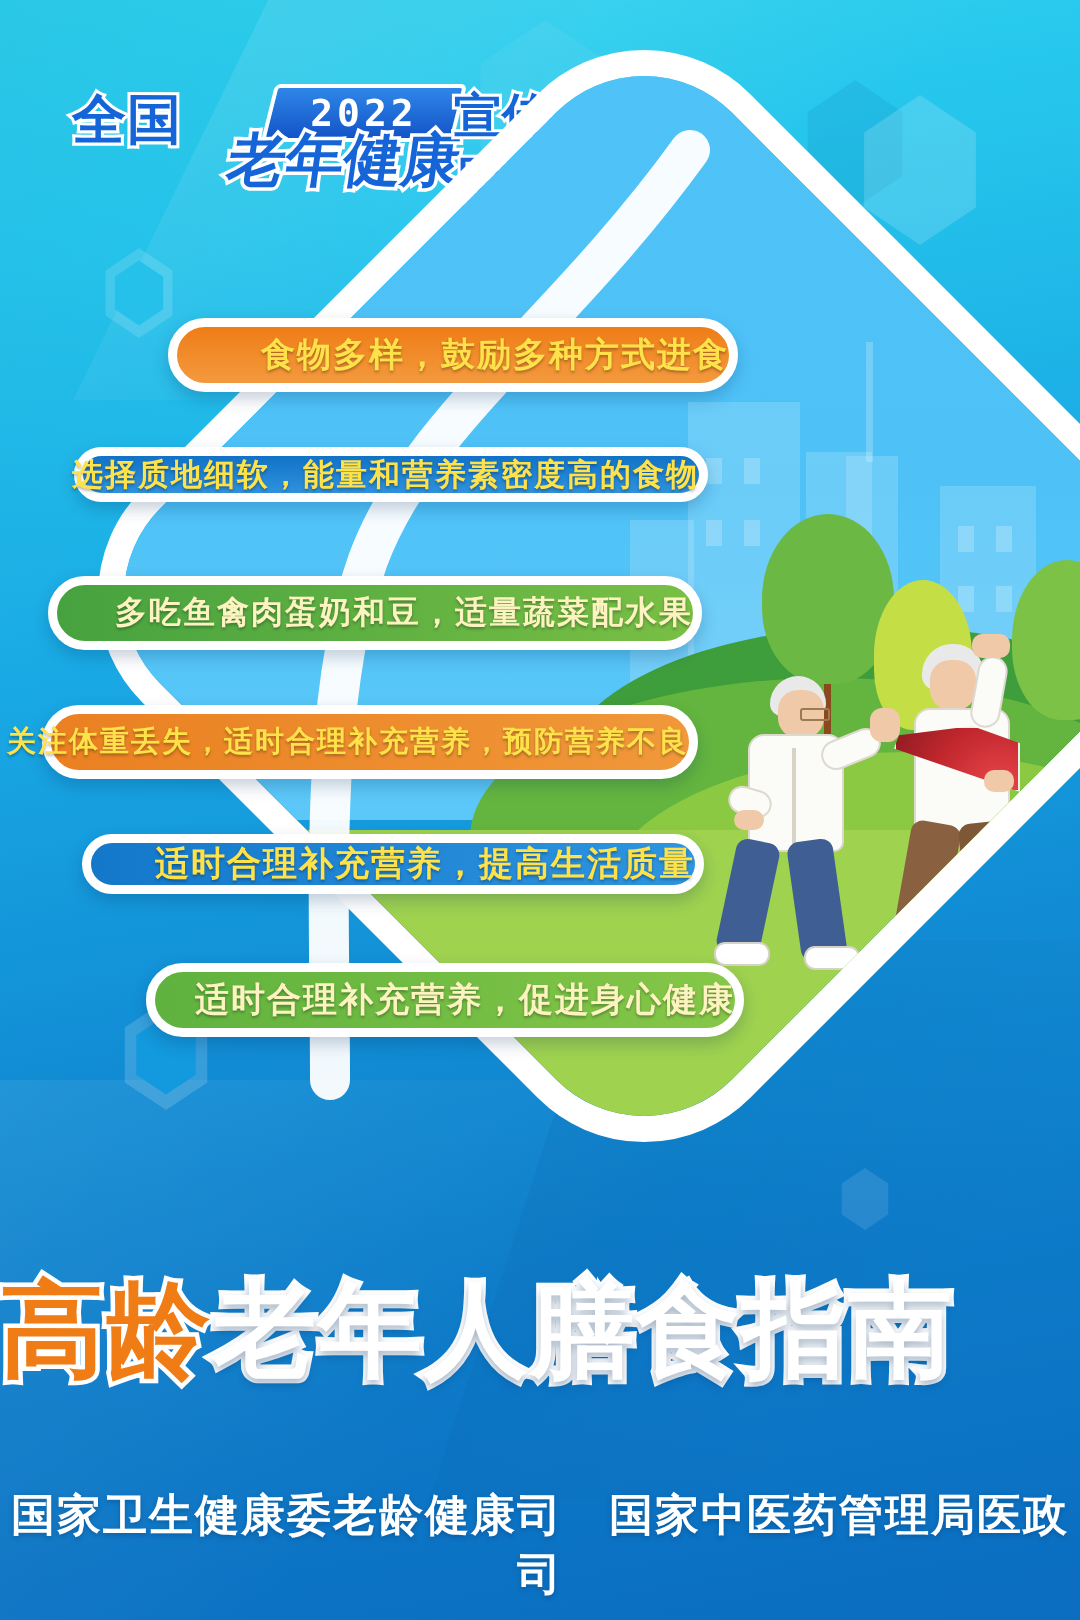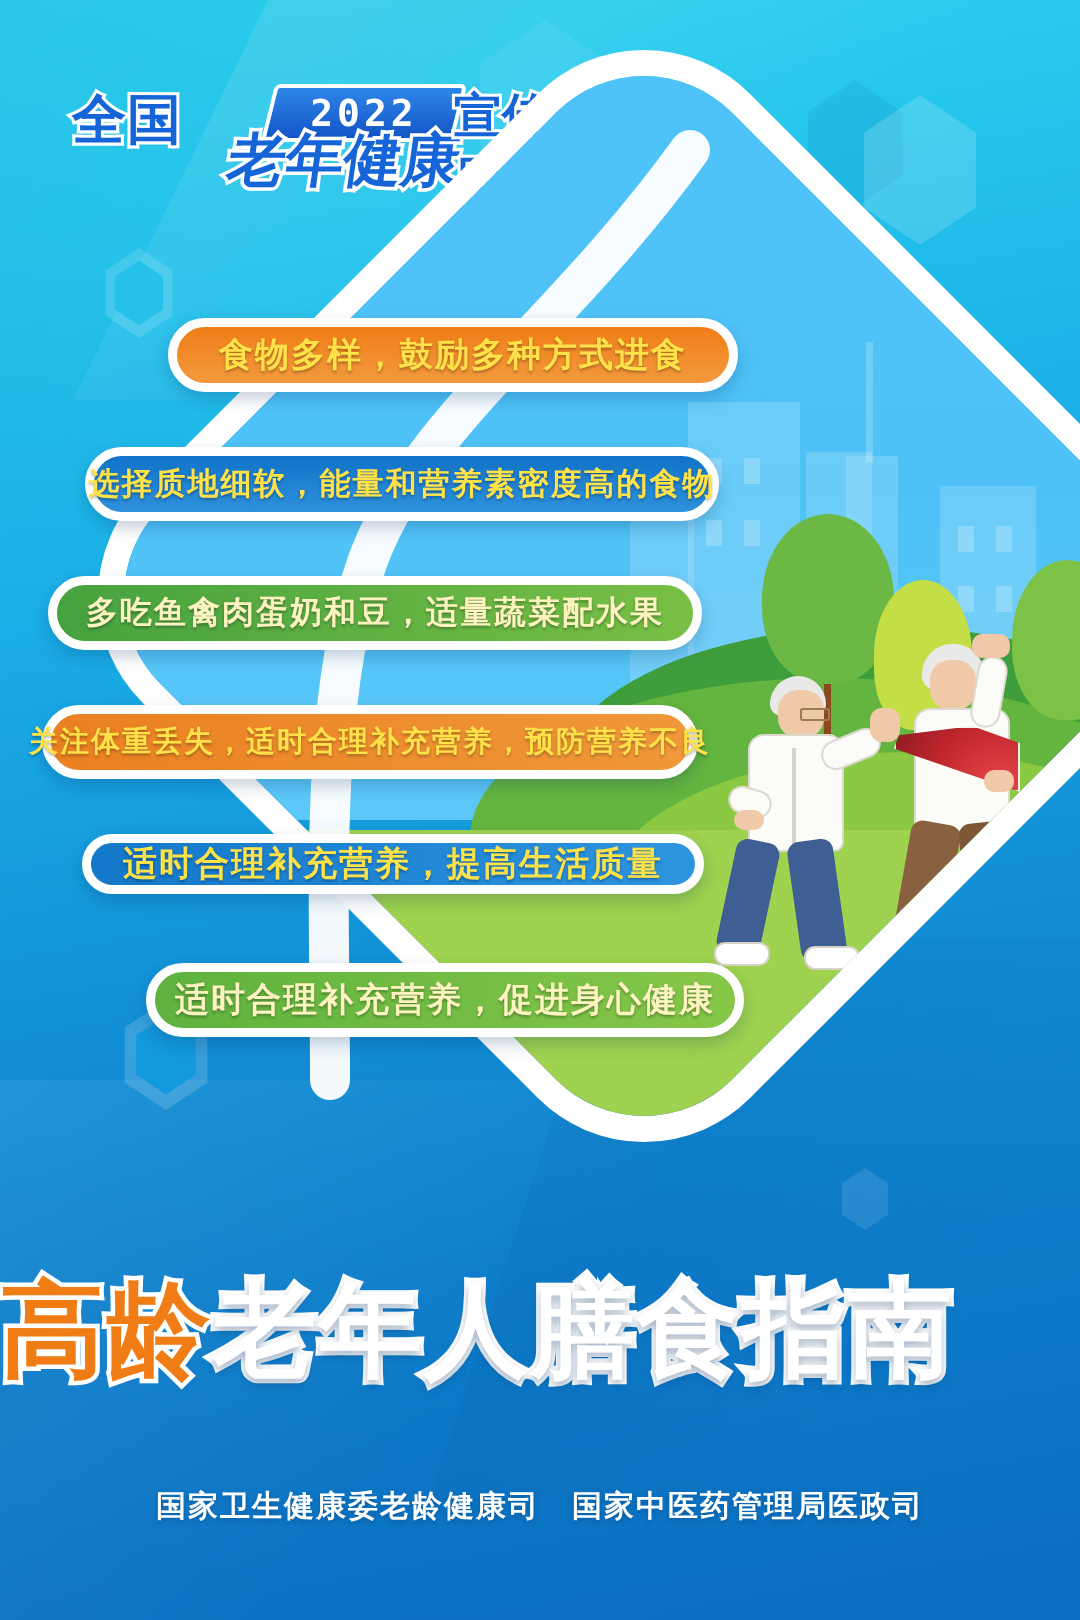--- a/index.html
+++ b/index.html
@@ -58,21 +58,21 @@
   .tree .crown{position:absolute;border-radius:50% 50% 45% 45%;}
   .tree .trunk{position:absolute;background:#8a4a1e;}
 
   
   .person{position:absolute;}
   .skin{background:#f0c9a8;}
   .white-suit{background:#fbfbf8;border:2px solid #ddd9cf;box-sizing:border-box;}
   .hair{background:#e9e9ea;}
 
   
-  .pill{position:absolute;display:flex;align-items:center;justify-content:center;
+  .pill{position:absolute;display:flex;align-items:center;justify-content:flex-end;
     border:9px solid #ffffff;border-radius:999px;box-sizing:border-box;
     box-shadow:0 7px 16px rgba(0,40,90,.22);}
   .pill span{
     font-family:"DejaVu Sans","Liberation Sans",sans-serif;
     font-weight:700;font-size:34px;letter-spacing:2px;white-space:nowrap;
     text-shadow:0 2px 3px rgba(0,0,0,.30);
   }
 
   
   .logo{position:absolute;left:72px;top:62px;width:520px;height:140px;}
@@ -102,21 +102,21 @@
     transform:skewX(-8deg);text-shadow:0 2px 3px rgba(10,60,120,.45);}
 
   
   .big-title{position:absolute;left:0;right:0;top:1262px;white-space:nowrap;
     font-family:Liberation Mono, monospace;font-weight:700;
     font-size:104px;letter-spacing:2px;}
   .big-title .hi{color:#f07c16;-webkit-text-stroke:9px #ffffff;paint-order:stroke fill;}
   .big-title .rest{color:#ffffff;-webkit-text-stroke:9px #ffffff;paint-order:stroke fill;
     text-shadow:0 5px 9px rgba(0,45,95,.35);}
   .footer{position:absolute;left:0;right:0;top:1486px;text-align:center;
-    color:#ffffff;font-weight:700;font-size:30px;letter-spacing:2px;
+    color:#ffffff;font-weight:700;font-size:44px;letter-spacing:2px;
     font-family:"DejaVu Sans","Liberation Sans",sans-serif;
     text-shadow:0 2px 5px rgba(0,45,95,.35);}
 </style>
 </head>
 <body>
 
 <div id="poster">
 
   <div class="bg-sheen sheen-a"></div>
   <div class="bg-sheen sheen-b"></div>
@@ -230,21 +230,21 @@
   </div>
 
   <svg width="1080" height="1620" viewBox="0 0 1080 1620" style="position:absolute;left:0;top:0;pointer-events:none;">
     <path d="M 690 150 C 560 330 420 420 368 560 C 318 700 330 900 330 1080" fill="none" stroke="#ffffff" stroke-width="40" stroke-linecap="round" opacity="0.95"></path>
   </svg>
 
   <div class="pill" style="left:168px;top:318px;width:570px;height:74px;background:linear-gradient(180deg,#ef7d17,#f39a3e);">
     <span style="color:#ffe24a;">食物多样，鼓励多种方式进食</span>
   </div>
 
-  <div class="pill" style="left:85px;top:447px;width:634px;height:74px;background:linear-gradient(180deg,#1172c7,#2f92dd);">
+  <div class="pill" style="left:74px;top:447px;width:634px;height:55px;background:linear-gradient(180deg,#1172c7,#2f92dd);">
     <span style="color:#ffe24a;font-size:31px;">选择质地细软，能量和营养素密度高的食物</span>
   </div>
 
   <div class="pill" style="left:48px;top:576px;width:654px;height:74px;background:linear-gradient(90deg,#46a23f,#79bf45);">
     <span style="color:#fdf3c0;font-size:32px;">多吃鱼禽肉蛋奶和豆，适量蔬菜配水果</span>
   </div>
 
   <div class="pill" style="left:42px;top:705px;width:656px;height:74px;background:linear-gradient(90deg,#ea8021,#f0983a);">
     <span style="color:#ffe24a;font-size:29px;">关注体重丢失，适时合理补充营养，预防营养不良</span>
   </div>

